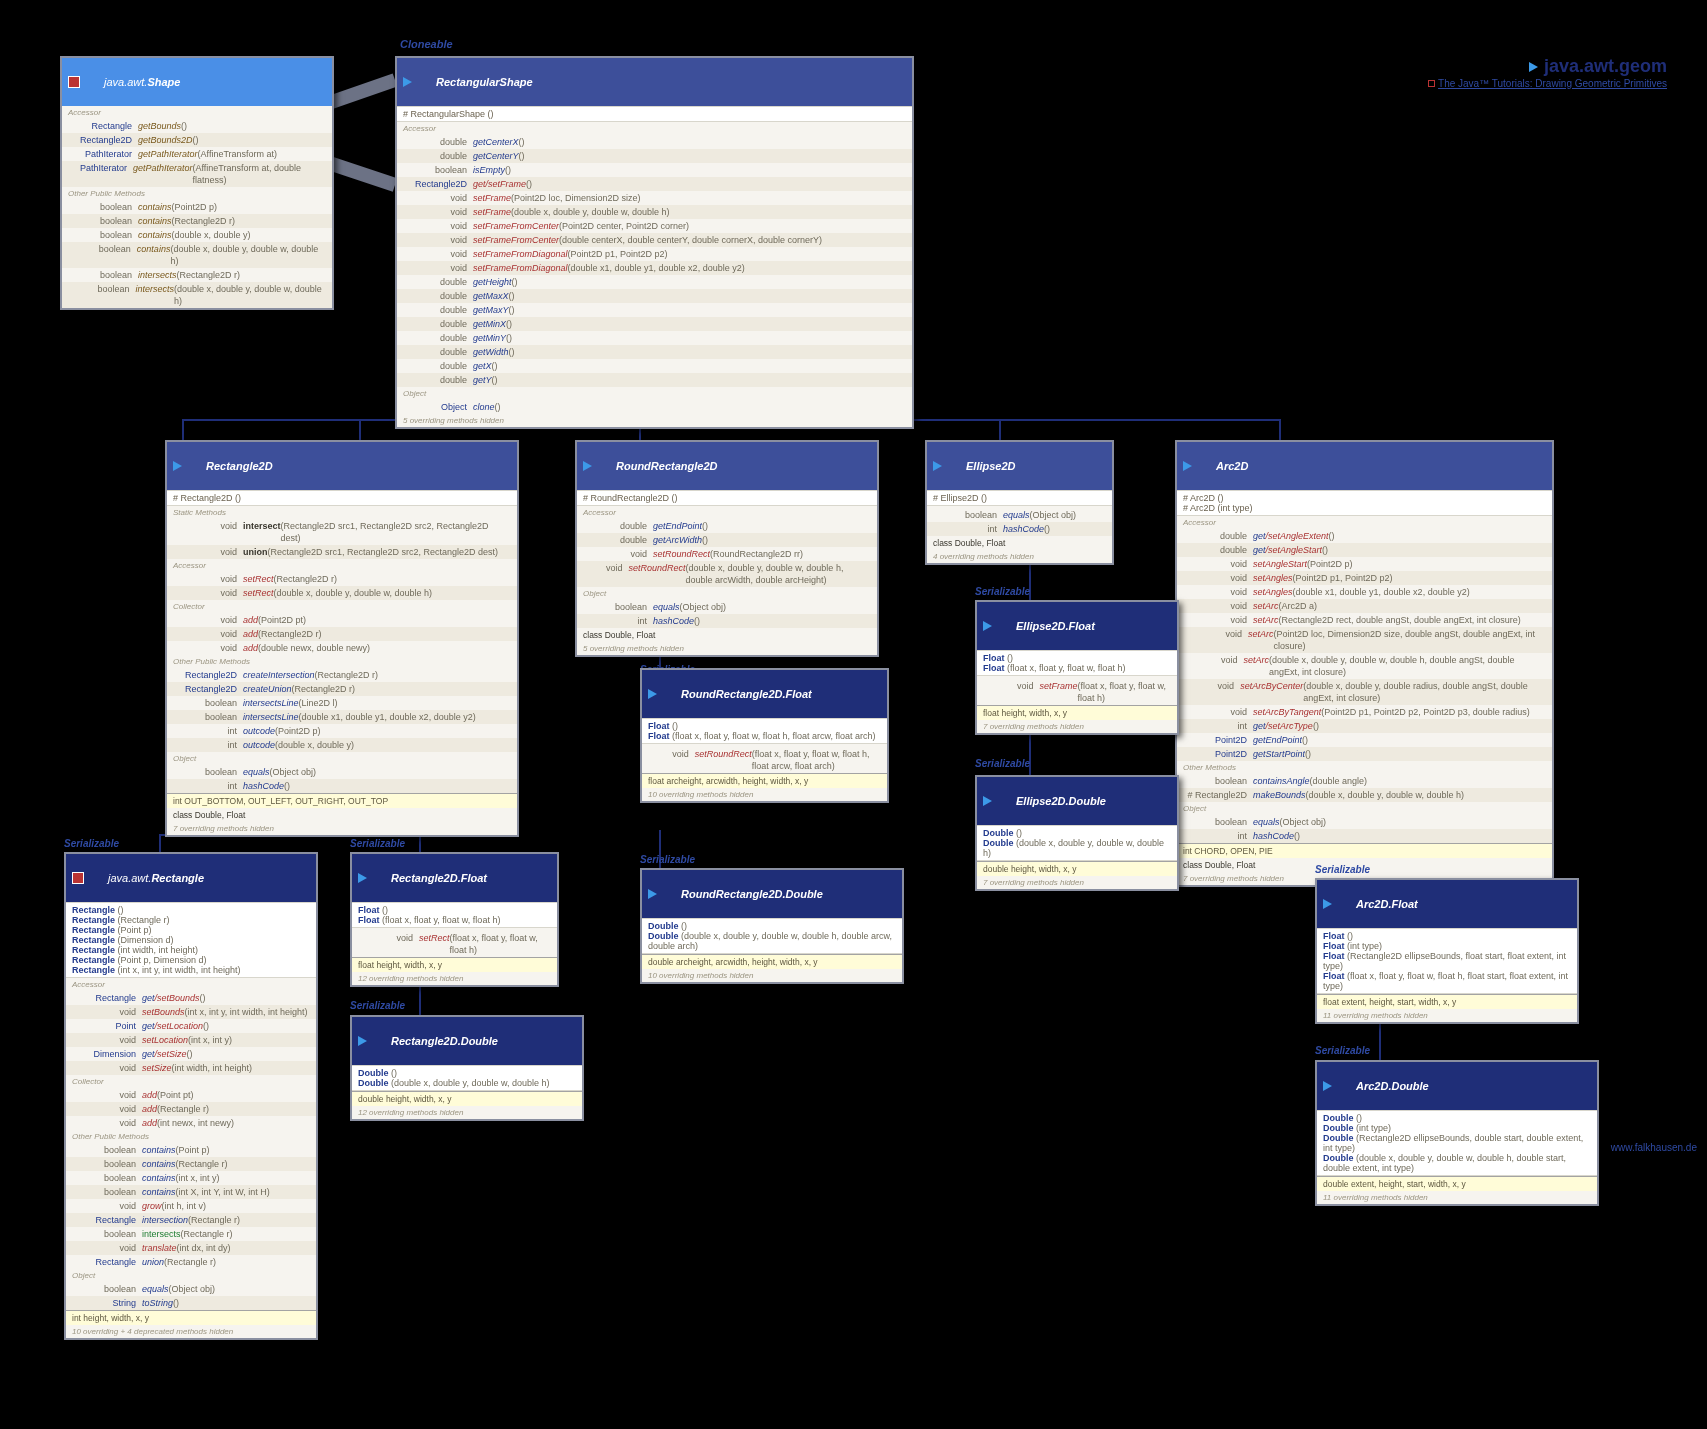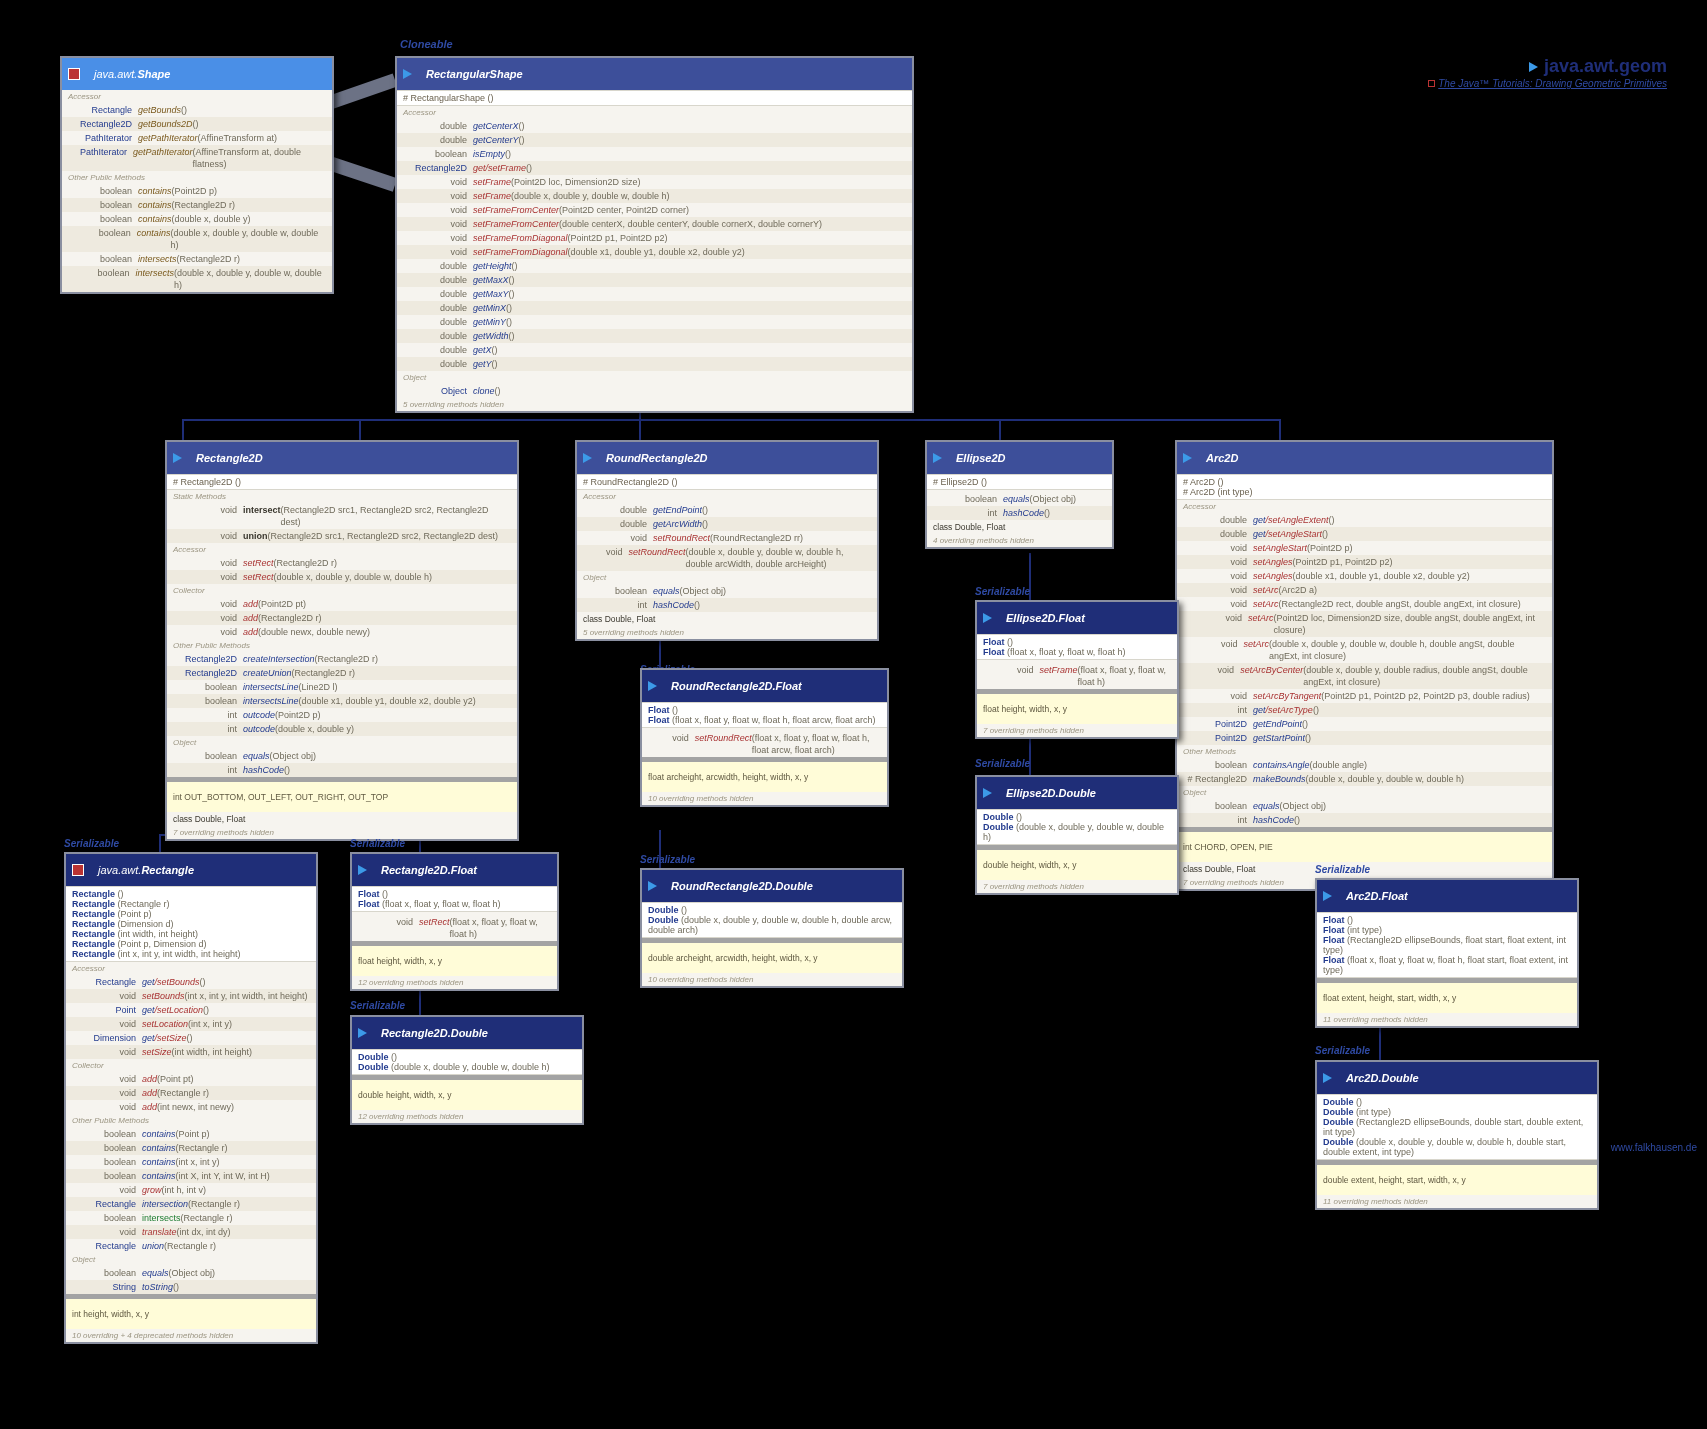--- a/index.html
+++ b/index.html
@@ -20,24 +20,24 @@
   .box {
     position: absolute;
     border: 2px solid #8a8fa0;
     background: #f6f4ef;
     box-shadow: 3px 3px 6px rgba(0,0,0,0.6);
   }
   .box-title {
     font-weight: bold;
     font-style: italic;
     color: #fff;
-    padding: 10px 6px;
+    padding: 18px 6px;
     display: flex;
     align-items: center;
-    gap: 14px;
+    gap: 24px;
     font-size: 11px;
   }
   .tri {
     display: inline-block;
     width: 0; height: 0;
     border-top: 5px solid transparent;
     border-bottom: 5px solid transparent;
     border-left: 9px solid #3c9ae8;
   }
   .sq {
@@ -79,22 +79,22 @@
   .m-brown  { color: #7a5a1e; font-style: italic; }
   .sig { color: #6f6a5a; }
   .footer-note {
     color: #9b9582;
     font-style: italic;
     padding: 2px 6px;
     font-size: 8px;
   }
   .fields-bar {
     background: #fffcd8;
-    border-top: 5px solid #a3a3a3;
-    padding: 10px 6px;
+    border-top: 1px solid #a3a3a3;
+    padding: 2px 6px;
     color: #5f5840;
     font-size: 8.5px;
   }
   .class-decl {
     padding: 2px 6px;
     color: #3a372e;
     font-size: 8.5px;
   }
   .serializable {
     position: absolute;
@@ -127,21 +127,21 @@
     color: #1f2e78;
     font-weight: bold;
   }
   .pkg-sub {
     position: absolute;
     right: 40px;
     top: 78px;
     font-size: 10px;
     color: #a83232;
   }
-  .pkg-sub .lnk { color: #2f4aa3; text-decoration: underline; font-style: italic; }
+  .pkg-sub .lnk { color: #2f4aa3; text-decoration: underline; }
   .bottom-link {
     position: absolute;
     right: 10px; bottom: 6px;
     font-size: 10px;
     color: #2f4aa3;
   }
 </style>
 </head>
 <body>
 <div class="canvas">

